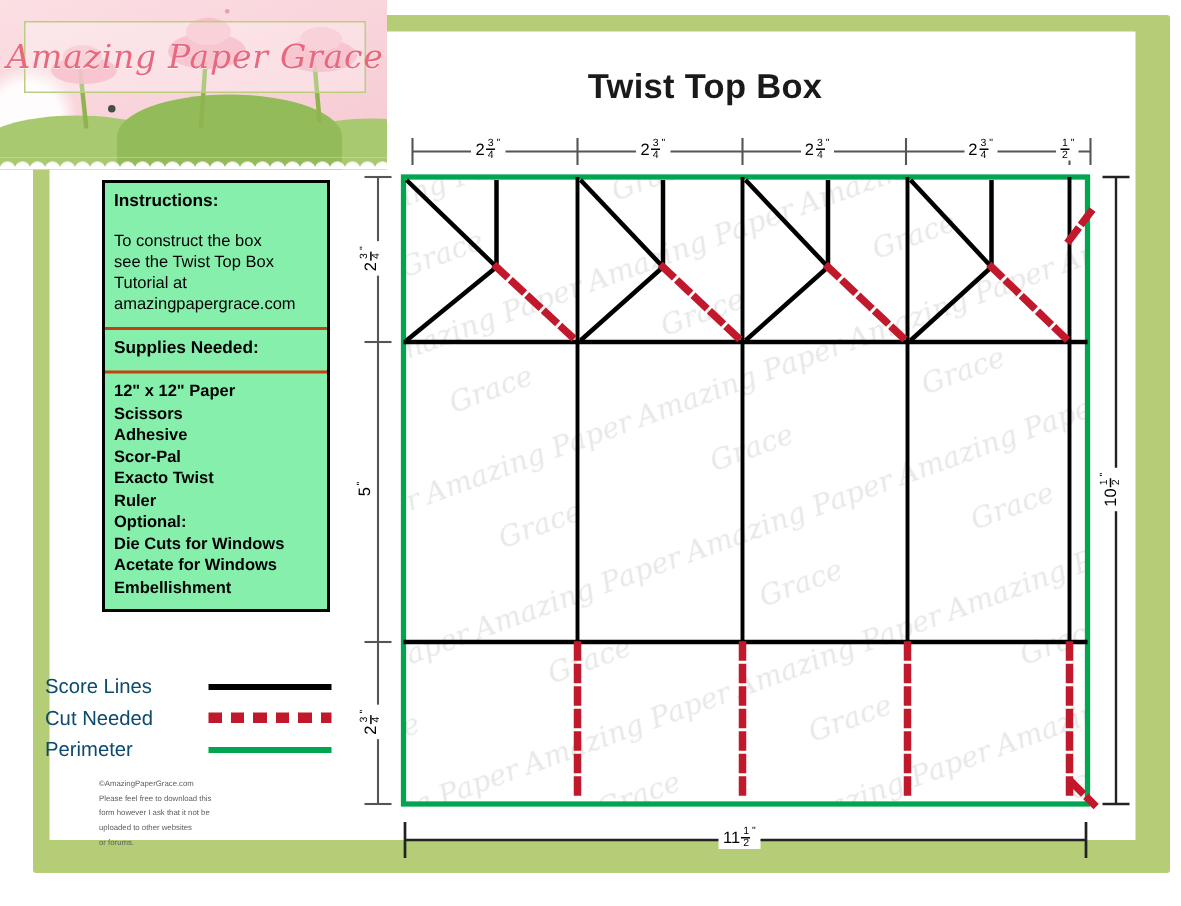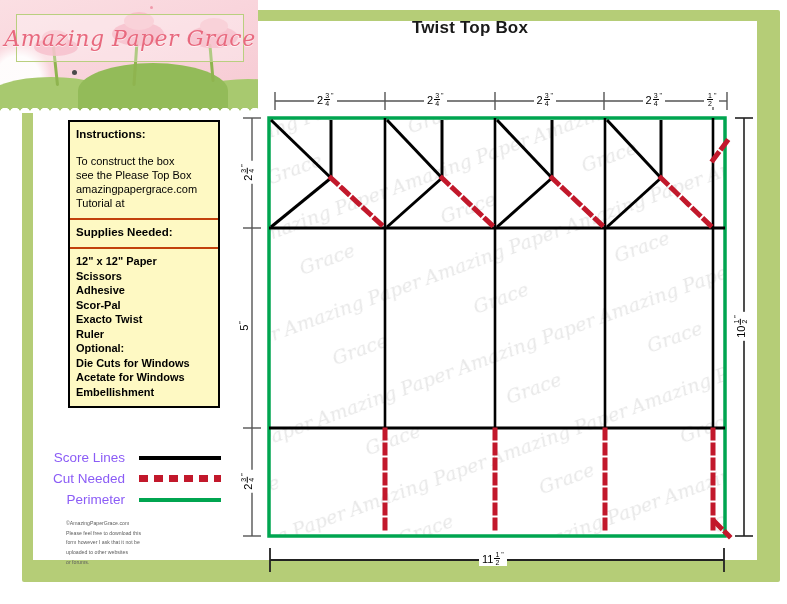--- a/index.html
+++ b/index.html
@@ -62,45 +62,45 @@
       radial-gradient(circle at 5px 8px, #ffffff 0 5px, rgba(255,255,255,0) 5.5px) repeat-x;
     background-size:10px 10px;
   }
   .tree{position:absolute;}
   .trunk{position:absolute;width:3px;background:#8fb44f;border-radius:2px;}
   .blossom{position:absolute;border-radius:50%;}
   .dot{position:absolute;border-radius:50%;}
 
   
   .title{
-    position:absolute;left:300px;top:18px;width:340px;
+    position:absolute;left:300px;top:44px;width:340px;
     text-align:center;
-    font-size:17px;font-weight:bold;color:#1a1a1a;
+    font-size:23px;font-weight:bold;color:#1a1a1a;
     letter-spacing:.2px;
   }
 
   
   .instr-box{
     position:absolute;left:68px;top:120px;width:152px;
-    border:2px solid #000;box-sizing:border-box;background:#fef9c3;
+    border:2px solid #000;box-sizing:border-box;background:#86efac;
   }
   .instr-sec{padding:5px 6px 7px 6px;}
   .instr-sec + .instr-sec{border-top:2px solid #c2410c;}
   .instr-head{font-size:11.5px;font-weight:bold;color:#000;line-height:1.35;}
   .instr-body{font-size:11px;font-weight:normal;color:#000;line-height:1.3;margin-top:11px;}
   .instr-body div{white-space:nowrap;}
   .supplies{font-size:11px;font-weight:bold;color:#000;line-height:1.32;}
   .supplies div{white-space:nowrap;}
 
   
   .legend{position:absolute;left:30px;top:447px;width:195px;}
   .legend-row{display:flex;align-items:center;height:21px;}
   .legend-label{
-    width:95px;text-align:right;padding-right:14px;
-    font-size:13.5px;color:#8b5cf6;white-space:nowrap;
+    width:95px;padding-right:14px;
+    font-size:13.5px;color:#0c4a6e;white-space:nowrap;
   }
   .swatch{width:82px;height:5px;}
   .sw-score{background:#000;height:4px;}
   .sw-cut{
     height:7px;
     background:repeating-linear-gradient(to right,#c2182b 0 9px, rgba(0,0,0,0) 9px 15px);
   }
   .sw-perim{background:#00a550;height:4px;}
 
   .copyright{
@@ -158,23 +158,23 @@
     </div>
   </div>
 
   <div class="title">Twist Top Box</div>
 
   <div class="instr-box">
     <div class="instr-sec">
       <div class="instr-head">Instructions:</div>
       <div class="instr-body" id="instr-lines">
           <div>To construct the box</div>
-          <div>see the Please Top Box</div>
+          <div>see the Twist Top Box</div>
+          <div>Tutorial at</div>
           <div>amazingpapergrace.com</div>
-          <div>Tutorial at</div>
         </div>
     </div>
     <div class="instr-sec">
       <div class="instr-head">Supplies Needed:</div>
     </div>
     <div class="instr-sec">
       <div class="supplies" id="supplies-list">
           <div>12" x 12" Paper</div>
           <div>Scissors</div>
           <div>Adhesive</div>

